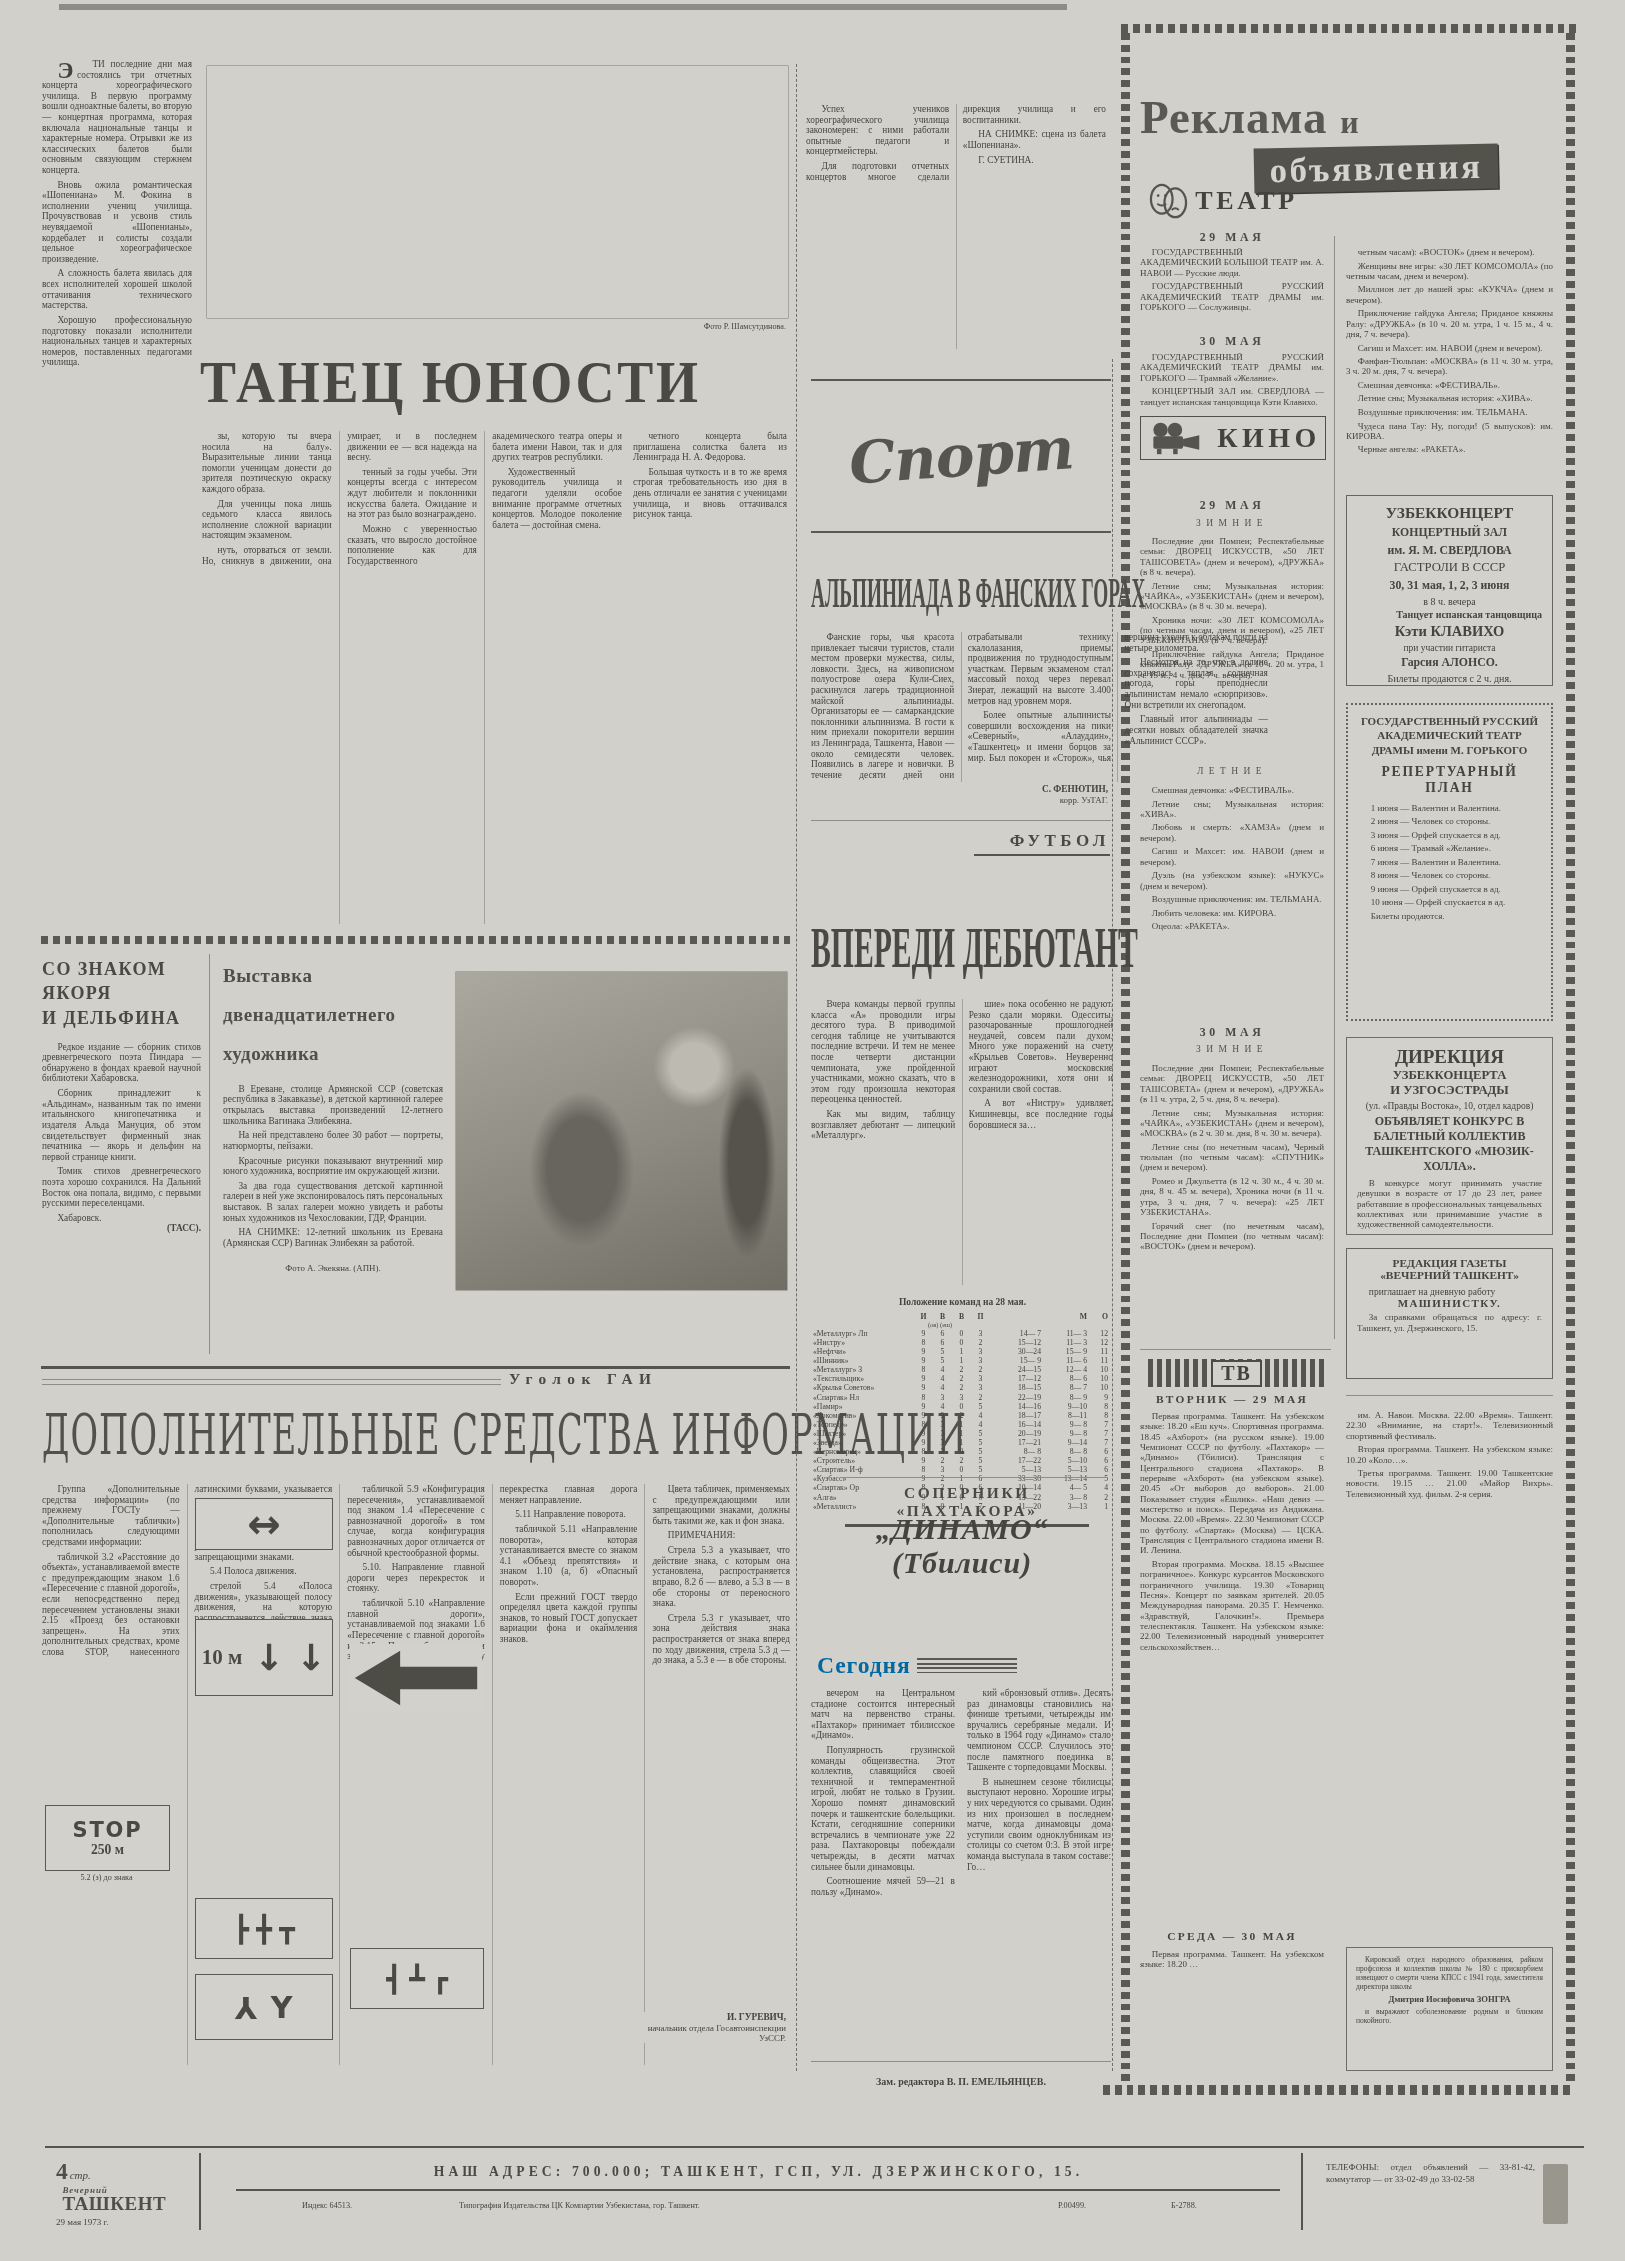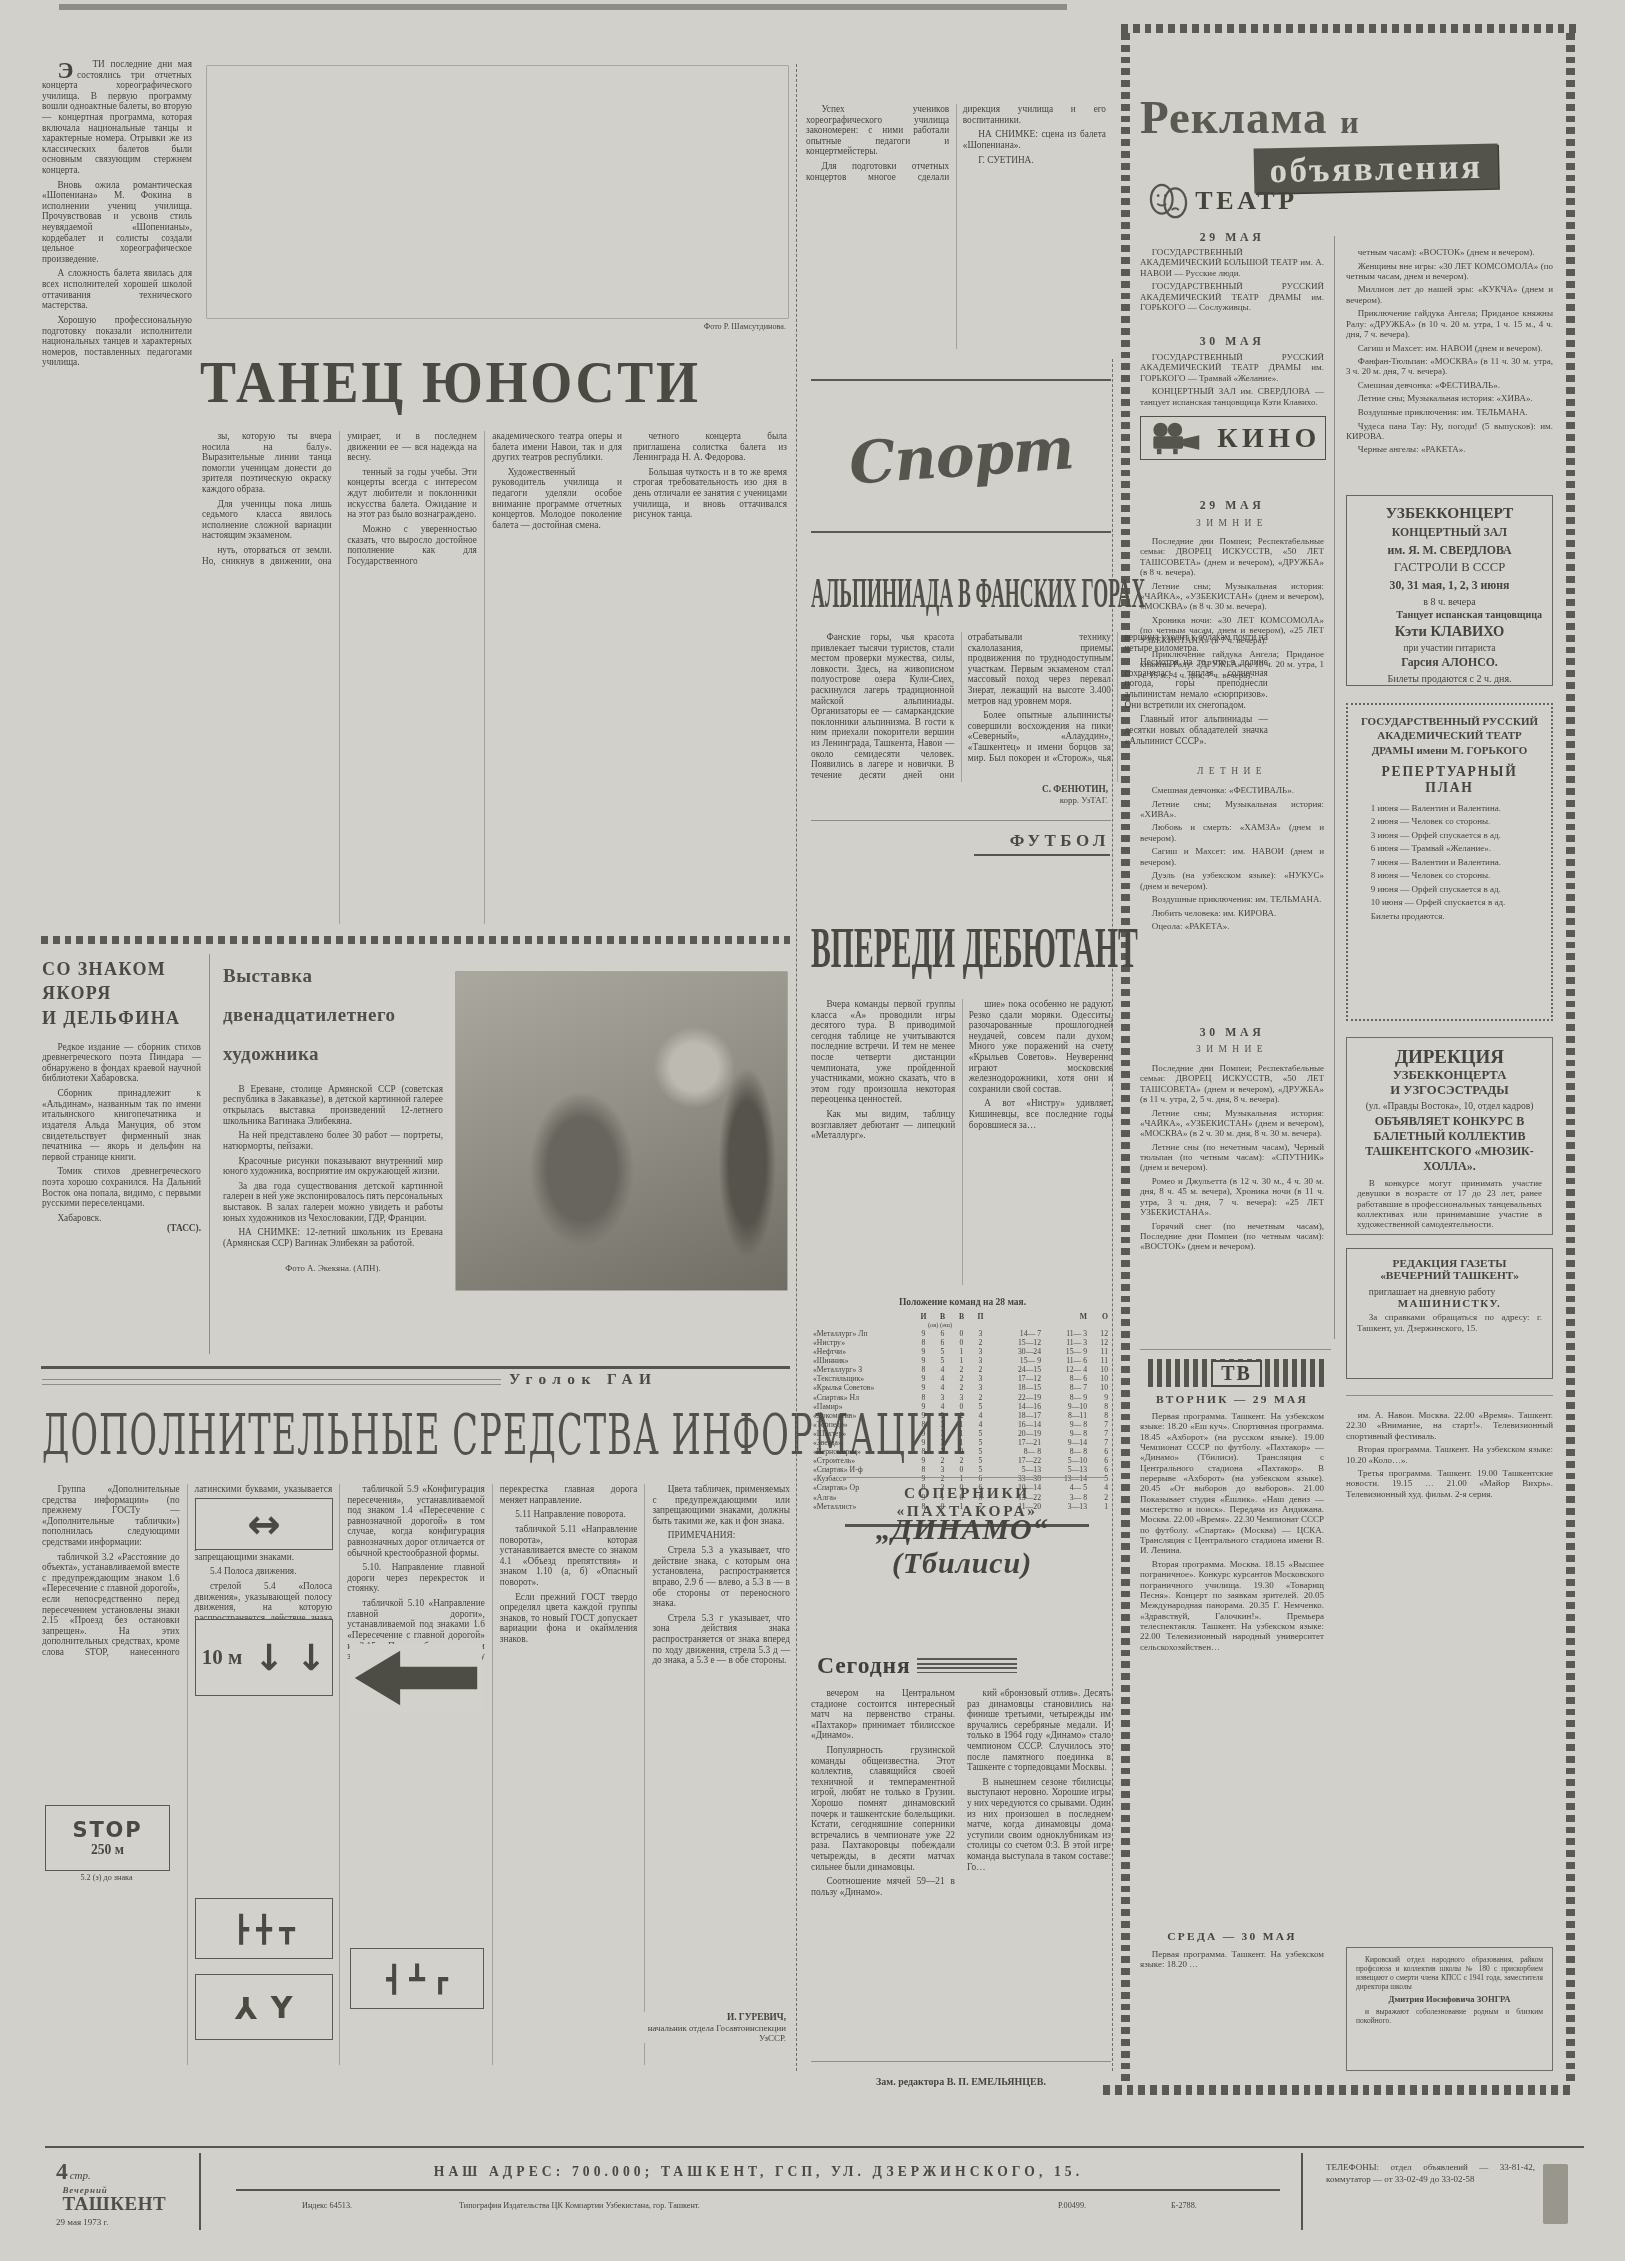--- a/index.html
+++ b/index.html
@@ -28,21 +28,21 @@
   .h-gai{font-family:"DejaVu Serif",serif;font-size:42px;font-weight:500;letter-spacing:1.4px;color:#52514a;transform:scale(0.80,1.32)}
   .h-alp{font-size:41px;font-weight:bold;color:#504f48;transform:scale(0.47,1.05)}
   .h-fut{font-size:54px;font-weight:bold;color:#4a4942;transform:scale(0.55,1.05)}
   .h-din{font-size:30px;font-weight:bold;font-style:italic;color:#454440;letter-spacing:0.9px}
   .h-anchor{font-size:18px;font-weight:bold;line-height:1.35;letter-spacing:1.4px;color:#4a4942}
   .h-exh{font-size:19px;font-weight:600;line-height:2.05;letter-spacing:0.5px;color:#504f48}
   .kick{font-weight:bold;letter-spacing:6.4px;color:#4a4942}
   
   .sportlogo{font-family:"DejaVu Serif",serif;font-size:58px;font-weight:bold;font-style:italic;
              color:#56554e;transform:rotate(-4deg);letter-spacing:-0.9px}
-  .segodnya{font-size:23.6px;font-weight:bold;color:#404040;letter-spacing:0.9px}
+  .segodnya{font-size:23.6px;font-weight:bold;color:#0369a1;letter-spacing:0.9px}
   
   .adp p{margin:0 0 3.2px 0;text-indent:11.8px;text-align:justify;font-size:9px;line-height:1.15}
   .adlogo{font-weight:bold;letter-spacing:3.6px;color:#45443c}
   .date{font-size:11.8px;font-weight:bold;letter-spacing:3.6px;text-align:center;color:#4a4942}
   .sub{font-size:9.5px;letter-spacing:5.4px;text-align:center;color:#55544c}
   .boxwavy{border:1.4px solid #66655e;background:#d2d1cb}
   .boxdot{border:2.3px dotted #66655e;background:#d2d1cb}
   .boxthin{border:0.9px solid #6e6d66;background:#d2d1cb}
   
   .ftitle{font-size:9.5px;font-weight:bold;text-align:center}
@@ -183,21 +183,21 @@
     <p>стрелой 5.4 «Полоса движения», указывающей полосу движения, на которую распространяется действие знака или светофора.</p>
     <p>5.9 Конфигурация пересечения равнозначных дорог.</p>
     <p>табличкой 5.9 «Конфигурация пересечения», устанавливаемой под знаком 1.4 «Пересечение с равнозначной дорогой» в том случае, когда конфигурация равнозначных дорог отличается от обычной крестообразной формы.</p>
     <p>5.10. Направление главной дороги через перекресток и стоянку.</p>
     <p>табличкой 5.10 «Направление главной дороги», устанавливаемой под знаками 1.6 «Пересечение с главной дорогой» и 2.15 «Проезд без остановки запрещен» в тех случаях, когда у перекрестка главная дорога меняет направление.</p>
     <p>5.11 Направление поворота.</p>
     <p>табличкой 5.11 «Направление поворота», которая устанавливается вместе со знаком 4.1 «Объезд препятствия» и знаком 1.10 (а, б) «Опасный поворот».</p>
     <p>Если прежний ГОСТ твердо определял цвета каждой группы знаков, то новый ГОСТ допускает вариации фона и окаймления знаков.</p>
     <p>Цвета табличек, применяемых с предупреждающими или запрещающими знаками, должны быть такими же, как и фон знака.</p>
     <p>ПРИМЕЧАНИЯ:</p>
-    <p>Стрела 5.3 а указывает, что действие знака, с которым она установлена, распространяется вправо, 2.9 б — влево, а 5.3 в — в обе стороны от переносного знака.</p>
+    <p>Стрела 5.3 а указывает, что действие знака, с которым она установлена, распространяется вправо, 8.2 б — влево, а 5.3 в — в обе стороны от переносного знака.</p>
     <p>Стрела 5.3 г указывает, что зона действия знака распространяется от знака вперед по ходу движения, стрела 5.3 д — до знака, а 5.3 е — в обе стороны.</p>
   </div>
 
 <div class="abs sign" style="left:195px;top:1498px;width:136px;height:50px">
   <span class="glyph" style="font-size:40px">↔</span>
 </div>
 <div class="abs sign" style="left:195px;top:1619px;width:136px;height:75px;justify-content:space-around">
   <span style="font-size:21px;font-weight:bold">10 м</span>
   <span class="glyph" style="font-size:36px">↓</span>
   <span class="glyph" style="font-size:36px">↓</span>

